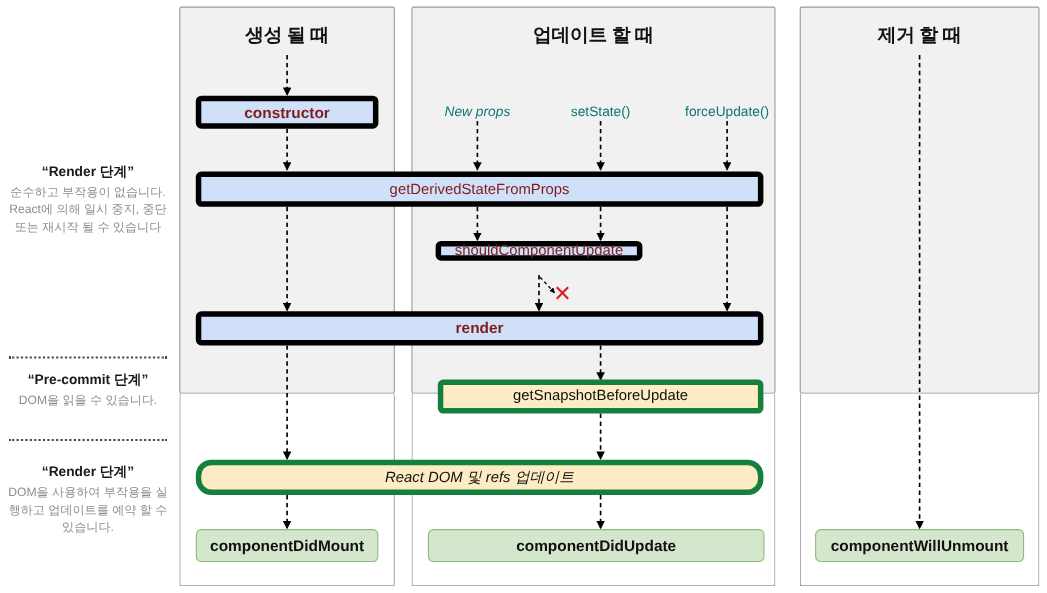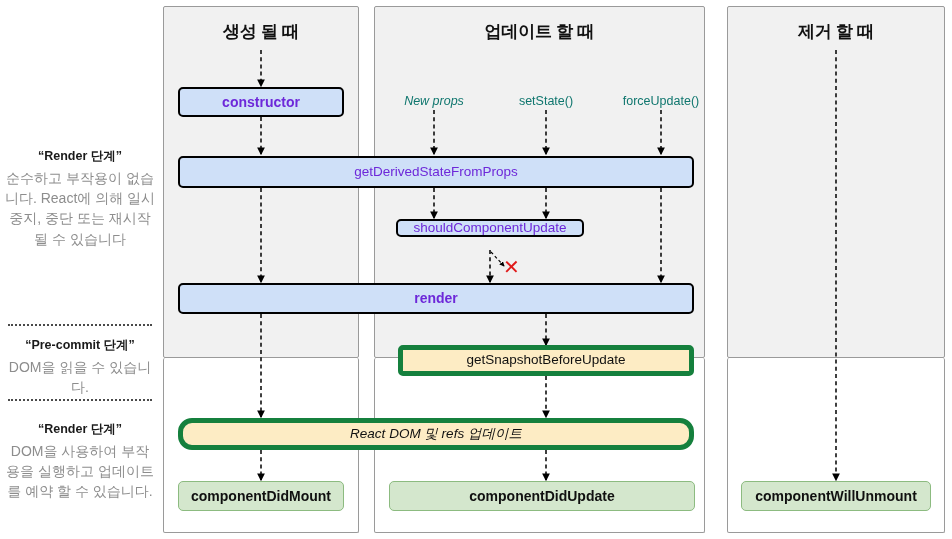--- a/index.html
+++ b/index.html
@@ -53,21 +53,21 @@
     left: 4px;
     text-align: center;
   }
   .phase-title {
     font-size: 12.5px;
     font-weight: 700;
     color: #1a1a1a;
     line-height: 1.35;
   }
   .phase-desc {
-    font-size: 14px;
+    font-size: 11px;
     color: #8d8d8d;
     line-height: 1.45;
     margin-top: 3px;
   }
   .dotline {
     position: absolute;
     left: 8px;
     width: 144px;
     height: 0;
     border-top: 2px dotted #4a4a4a;
@@ -81,22 +81,22 @@
     display: flex;
     align-items: center;
     justify-content: center;
     text-align: center;
     font-size: 13.5px;
     line-height: 1.2;
     padding: 0 6px;
   }
   .node.blue {
     background: #cfe0f8;
-    border: 2px solid #000000;
-    color: #6d28d9;
+    border: 5px solid #000000;
+    color: #7f1d1d;
   }
   .node.yellow {
     background: #fdecc4;
     border: 5px solid #15803d;
     color: #101010;
   }
   .node.green {
     background: #d4e7cd;
     border: 1px solid #8cbb80;
     color: #101010;

